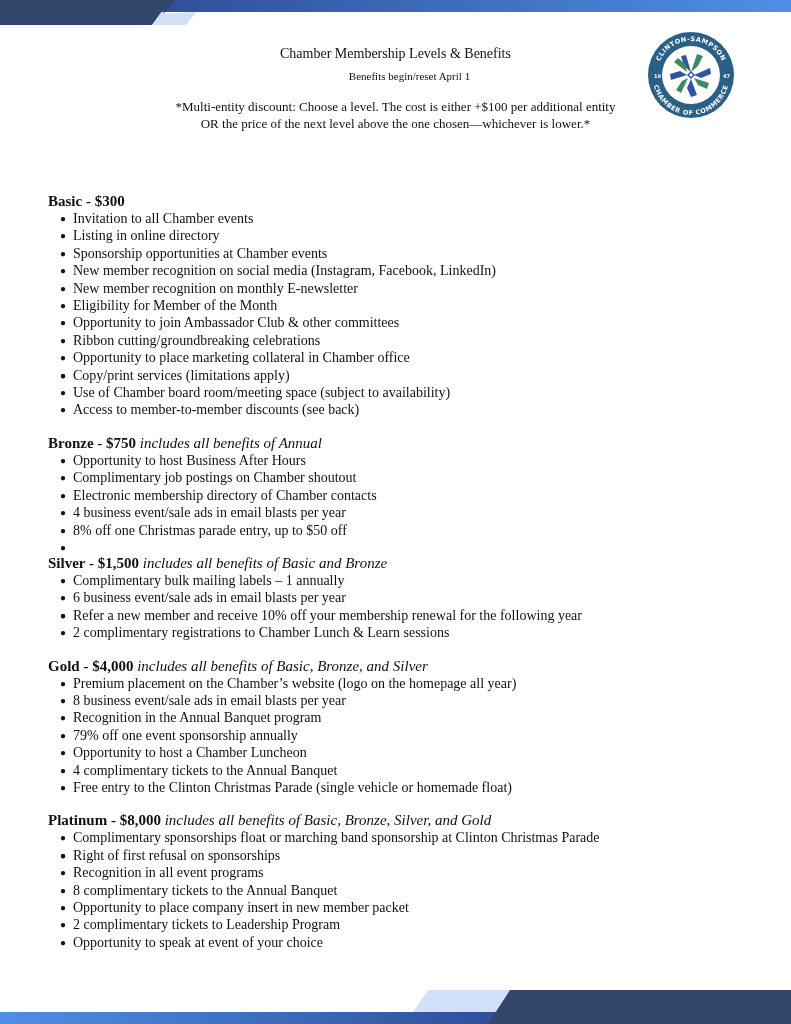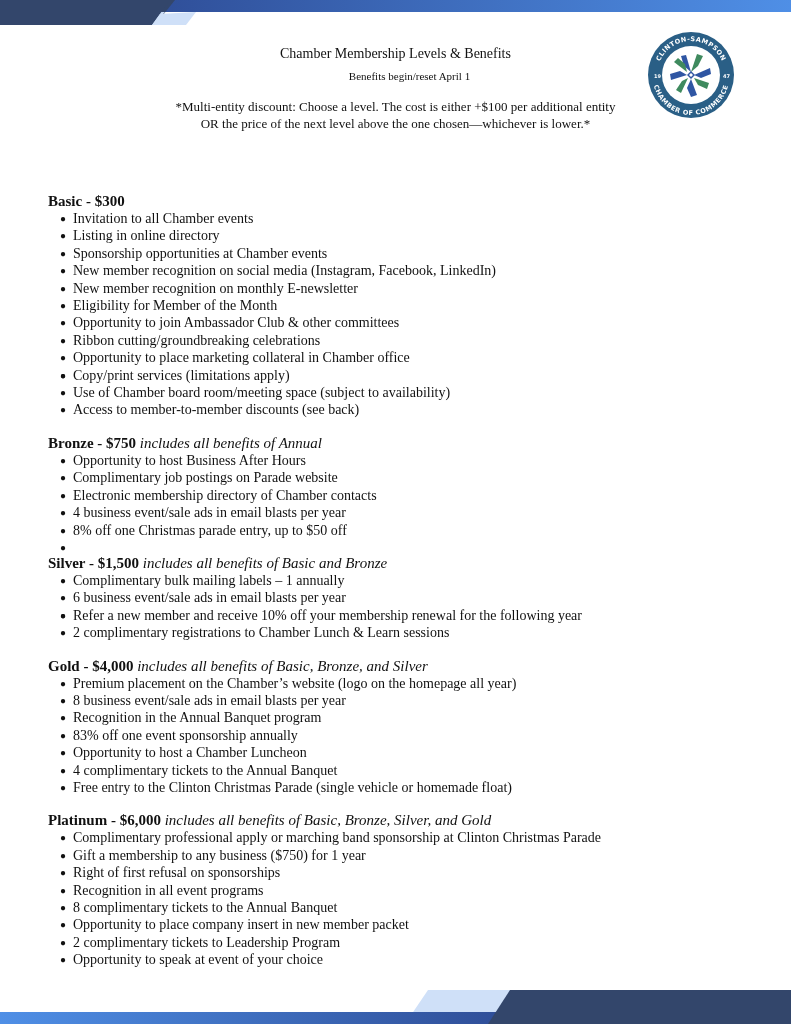--- a/index.html
+++ b/index.html
@@ -106,21 +106,21 @@
     </ul>
   </section>
 
   <section class="tier">
     <p class="tier-head">
       <span class="tier-name">Bronze - $750</span>
       <span class="tier-incl">includes all benefits of Annual</span>
     </p>
     <ul class="benefits">
       <li class="benefit"><span class="bullet">●</span><span>Opportunity to host Business After Hours</span></li>
-      <li class="benefit"><span class="bullet">●</span><span>Complimentary job postings on Parade website</span></li>
+      <li class="benefit"><span class="bullet">●</span><span>Complimentary job postings on Chamber shoutout</span></li>
       <li class="benefit"><span class="bullet">●</span><span>Electronic membership directory of Chamber contacts</span></li>
       <li class="benefit"><span class="bullet">●</span><span>4 business event/sale ads in email blasts per year</span></li>
       <li class="benefit"><span class="bullet">●</span><span>8% off one Christmas parade entry, up to $50 off</span></li>
       <li class="benefit"><span class="bullet">●</span></li>
     </ul>
   </section>
 
   <section class="tier">
     <p class="tier-head">
       <span class="tier-name">Silver - $1,500</span>
@@ -137,35 +137,35 @@
 
   <section class="tier">
     <p class="tier-head">
       <span class="tier-name">Gold - $4,000</span>
       <span class="tier-incl">includes all benefits of Basic, Bronze, and Silver</span>
     </p>
     <ul class="benefits">
       <li class="benefit"><span class="bullet">●</span><span>Premium placement on the Chamber’s website (logo on the homepage all year)</span></li>
       <li class="benefit"><span class="bullet">●</span><span>8 business event/sale ads in email blasts per year</span></li>
       <li class="benefit"><span class="bullet">●</span><span>Recognition in the Annual Banquet program</span></li>
-      <li class="benefit"><span class="bullet">●</span><span>83% off one event sponsorship annually</span></li>
+      <li class="benefit"><span class="bullet">●</span><span>79% off one event sponsorship annually</span></li>
       <li class="benefit"><span class="bullet">●</span><span>Opportunity to host a Chamber Luncheon</span></li>
       <li class="benefit"><span class="bullet">●</span><span>4 complimentary tickets to the Annual Banquet</span></li>
       <li class="benefit"><span class="bullet">●</span><span>Free entry to the Clinton Christmas Parade (single vehicle or homemade float)</span></li>
     </ul>
   </section>
 
   <section class="tier">
     <p class="tier-head">
-      <span class="tier-name">Platinum - $6,000</span>
+      <span class="tier-name">Platinum - $8,000</span>
       <span class="tier-incl">includes all benefits of Basic, Bronze, Silver, and Gold</span>
     </p>
     <ul class="benefits">
-      <li class="benefit"><span class="bullet">●</span><span>Complimentary professional apply or marching band sponsorship at Clinton Christmas Parade</span></li>
-      <li class="benefit"><span class="bullet">●</span><span>Gift a membership to any business ($750) for 1 year</span></li>
+      <li class="benefit"><span class="bullet">●</span><span>Complimentary sponsorships float or marching band sponsorship at Clinton Christmas Parade</span></li>
+      <li class="benefit"><span class="bullet">●</span></li>
       <li class="benefit"><span class="bullet">●</span><span>Right of first refusal on sponsorships</span></li>
       <li class="benefit"><span class="bullet">●</span><span>Recognition in all event programs</span></li>
       <li class="benefit"><span class="bullet">●</span><span>8 complimentary tickets to the Annual Banquet</span></li>
       <li class="benefit"><span class="bullet">●</span><span>Opportunity to place company insert in new member packet</span></li>
       <li class="benefit"><span class="bullet">●</span><span>2 complimentary tickets to Leadership Program</span></li>
       <li class="benefit"><span class="bullet">●</span><span>Opportunity to speak at event of your choice</span></li>
     </ul>
   </section>
 </div>
 

